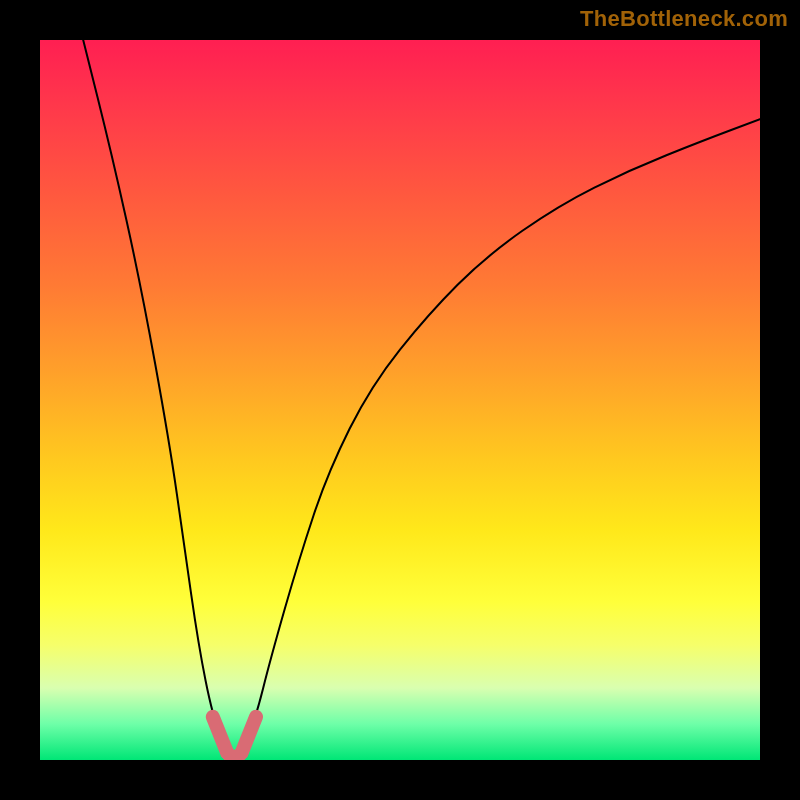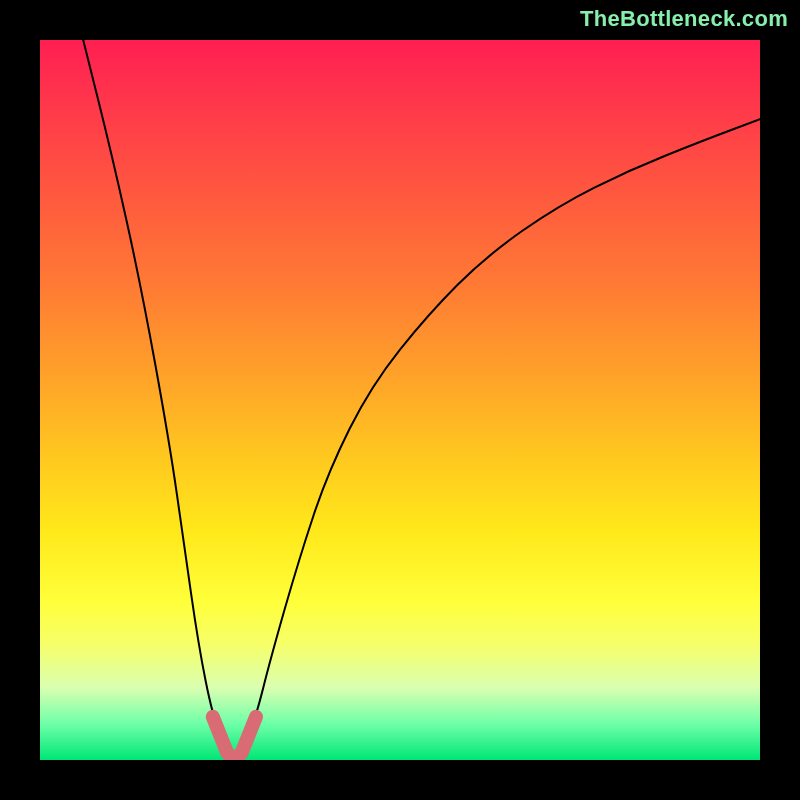--- a/index.html
+++ b/index.html
@@ -37,21 +37,21 @@
       #f6ff6a 84%,
       #d9ffb0 90%,
       #6effa8 95%,
       #00e676 100%
     );
   }
   .watermark {
     position: absolute;
     top: 6px;
     right: 12px;
-    color: #86efac;
+    color: #a16207;
     font-size: 22px;
     font-weight: 600;
     letter-spacing: 0.3px;
   }
   svg.curve-layer {
     position: absolute;
     left: 0;
     top: 0;
     width: 720px;
     height: 720px;

